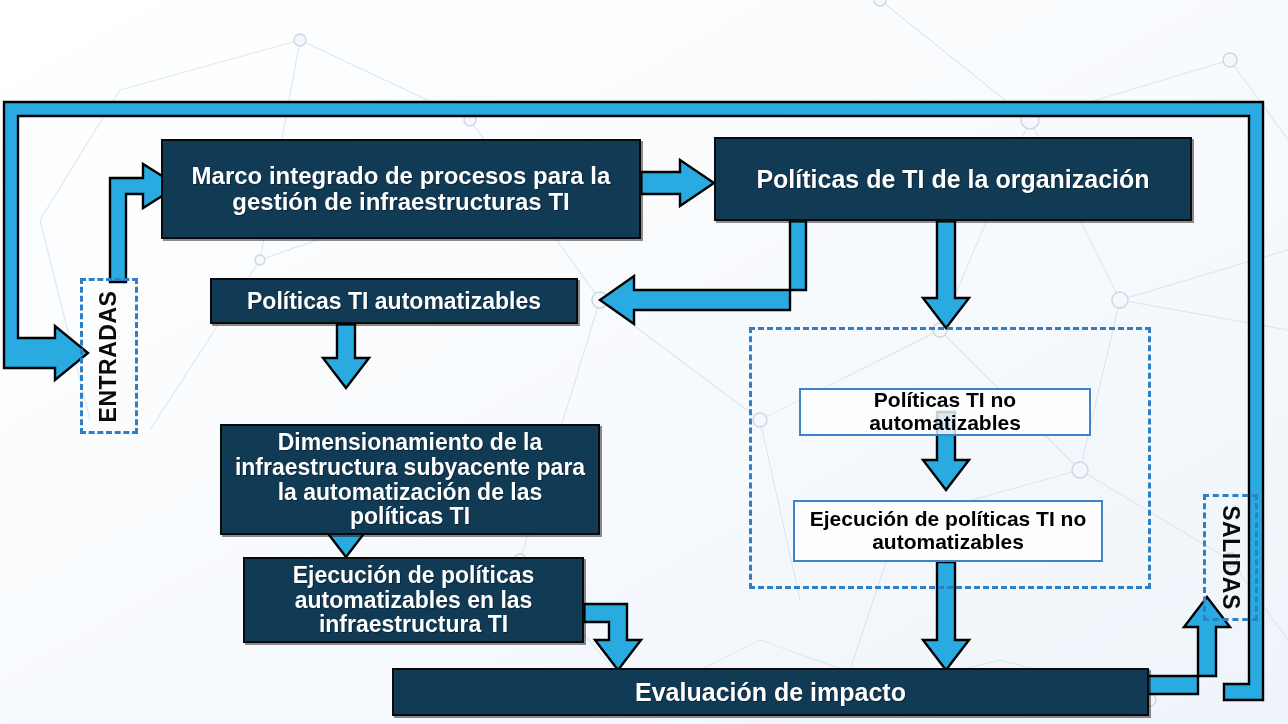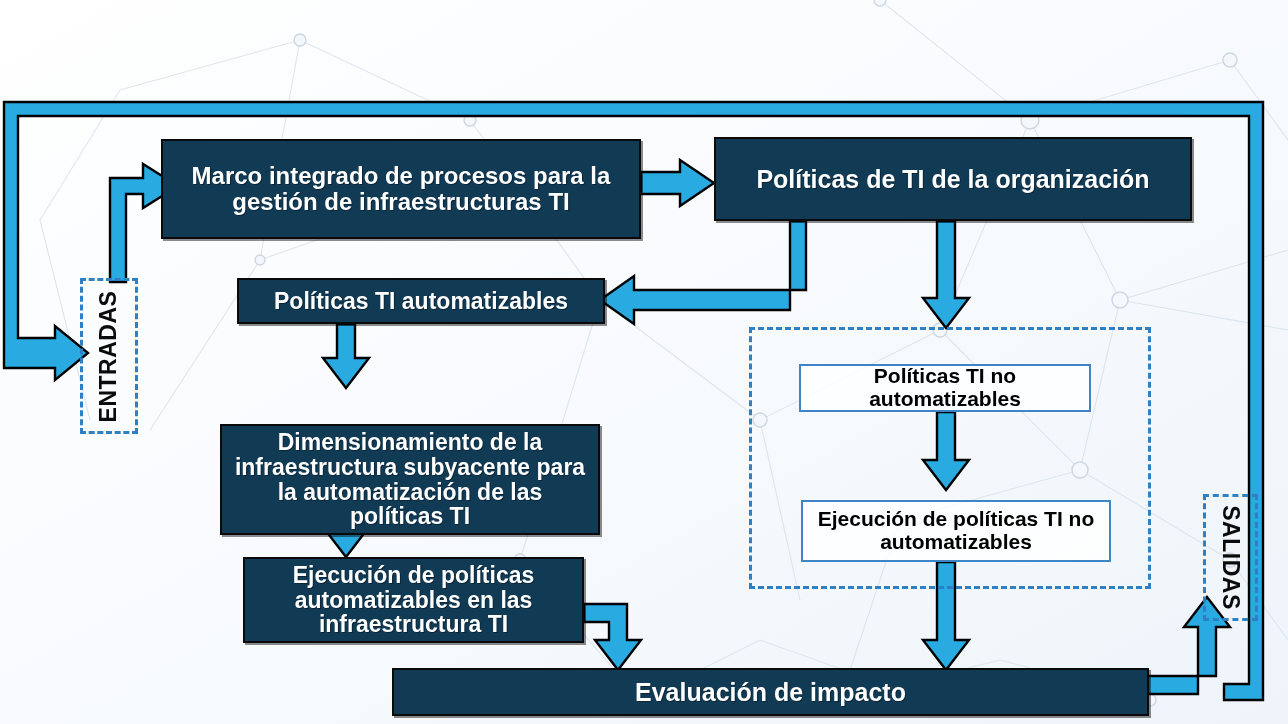--- a/index.html
+++ b/index.html
@@ -55,21 +55,21 @@
     white-space:nowrap;
   }
   .rot-ccw{transform:rotate(-90deg);}
   .rot-cw{transform:rotate(90deg);}
 
   .t-marco{font-size:24px;}
   .t-pol-org{font-size:25px;}
   .t-pol-auto{font-size:23px;}
   .t-dimen{font-size:23px;margin-top:36px;}
   .t-ejec-auto{font-size:23px;}
-  .t-pol-no{font-size:21px;}
+  .t-pol-no{font-size:21px;margin-top:24px;}
   .t-ejec-no{font-size:21px;}
   .t-eval{font-size:25px;}
 </style>
 </head>
 <body>
 
 <div id="stage">
 
   <svg id="bg" viewBox="0 0 1288 724" aria-hidden="true">
     <defs>
@@ -157,37 +157,37 @@
   <div class="dashed-group" style="left:749px;top:327px;width:402px;height:262px;"></div>
 
   <div class="node dark t-marco" style="left:161px;top:139px;width:480px;height:100px;padding:6px 12px;">
     <span>Marco integrado de procesos para la gestión de infraestructuras TI</span>
   </div>
 
   <div class="node dark t-pol-org" style="left:714px;top:137px;width:478px;height:84px;padding:6px 12px;">
     <span>Políticas de TI de la organización</span>
   </div>
 
-  <div class="node dark t-pol-auto" style="left:237px;top:278px;width:368px;height:46px;padding:4px 10px;">
+  <div class="node dark t-pol-auto" style="left:210px;top:278px;width:368px;height:46px;padding:4px 10px;">
     <span>Políticas TI automatizables</span>
   </div>
 
   <div class="node dark t-dimen" style="left:220px;top:388px;width:380px;height:111px;padding:4px 10px;">
     <span>Dimensionamiento de la infraestructura subyacente para la automatización de las políticas TI</span>
   </div>
 
   <div class="node dark t-ejec-auto" style="left:243px;top:557px;width:341px;height:86px;padding:4px 10px;">
     <span>Ejecución de políticas automatizables en las infraestructura TI</span>
   </div>
 
   <div class="node light t-pol-no" style="left:799px;top:364px;width:292px;height:48px;padding:3px 8px;">
     <span>Políticas TI no automatizables</span>
   </div>
 
-  <div class="node light t-ejec-no" style="left:793px;top:500px;width:310px;height:62px;padding:3px 8px;margin-left:8px;">
+  <div class="node light t-ejec-no" style="left:793px;top:500px;width:310px;height:62px;padding:3px 8px;">
     <span>Ejecución de políticas TI no automatizables</span>
   </div>
 
   <div class="node dark t-eval" style="left:392px;top:668px;width:757px;height:48px;padding:4px 10px;justify-content:center;">
     <span>Evaluación de impacto</span>
   </div>
 
 </div>
 
 </body></html>

